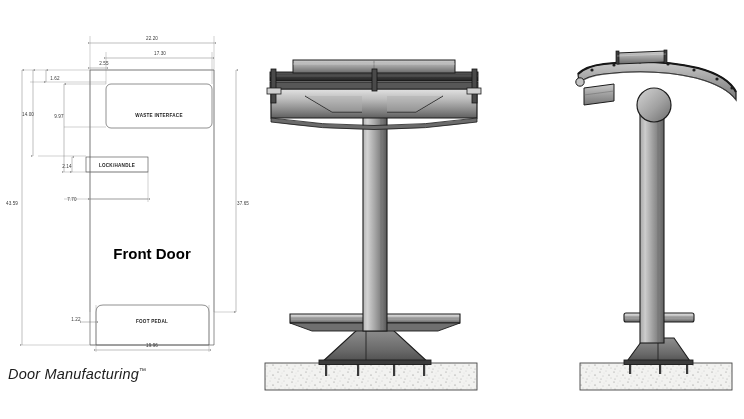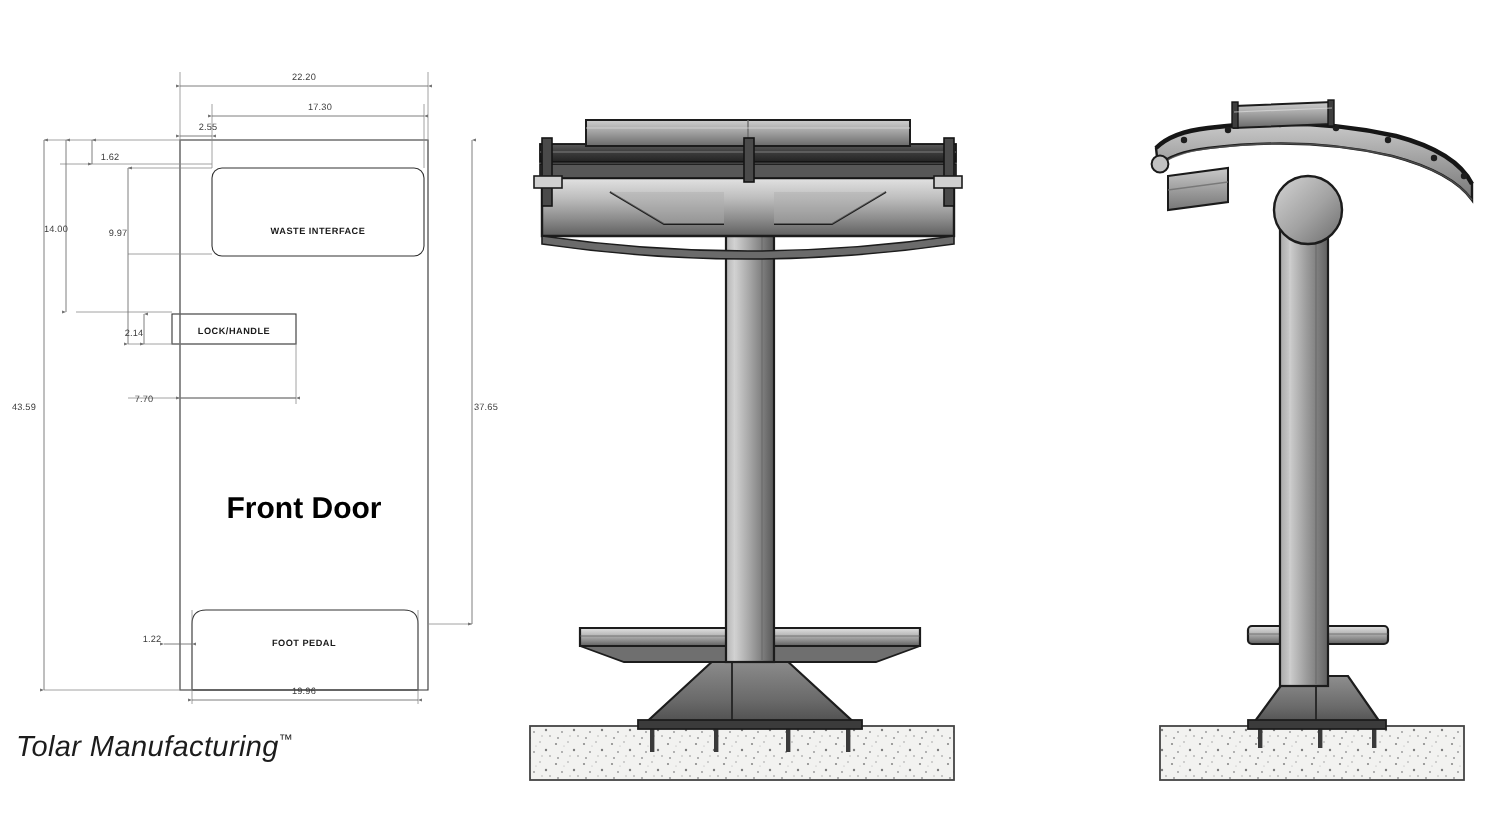--- a/index.html
+++ b/index.html
@@ -397,15 +397,15 @@
 
         <g>
           <path d="M322,88 L352,84 L352,101 L322,105 Z" fill="url(#gPanelSide)" stroke="#1a1a1a" stroke-width="1"></path>
           <line x1="322" y1="95" x2="352" y2="91" stroke="#6e6e6e" stroke-width="0.7" opacity="0.8"></line>
           <circle cx="318" cy="82" r="4.2" fill="#c2c2c2" stroke="#1a1a1a" stroke-width="1"></circle>
         </g>
       </g>
     </svg>
   </div>
 
-  <div id="brand"><span>Tolar Manufacturing</span><span class="tm">™</span></div>
+  <div id="brand"><span>Door Manufacturing</span><span class="tm">™</span></div>
 
 </div>
 
 </body></html>

